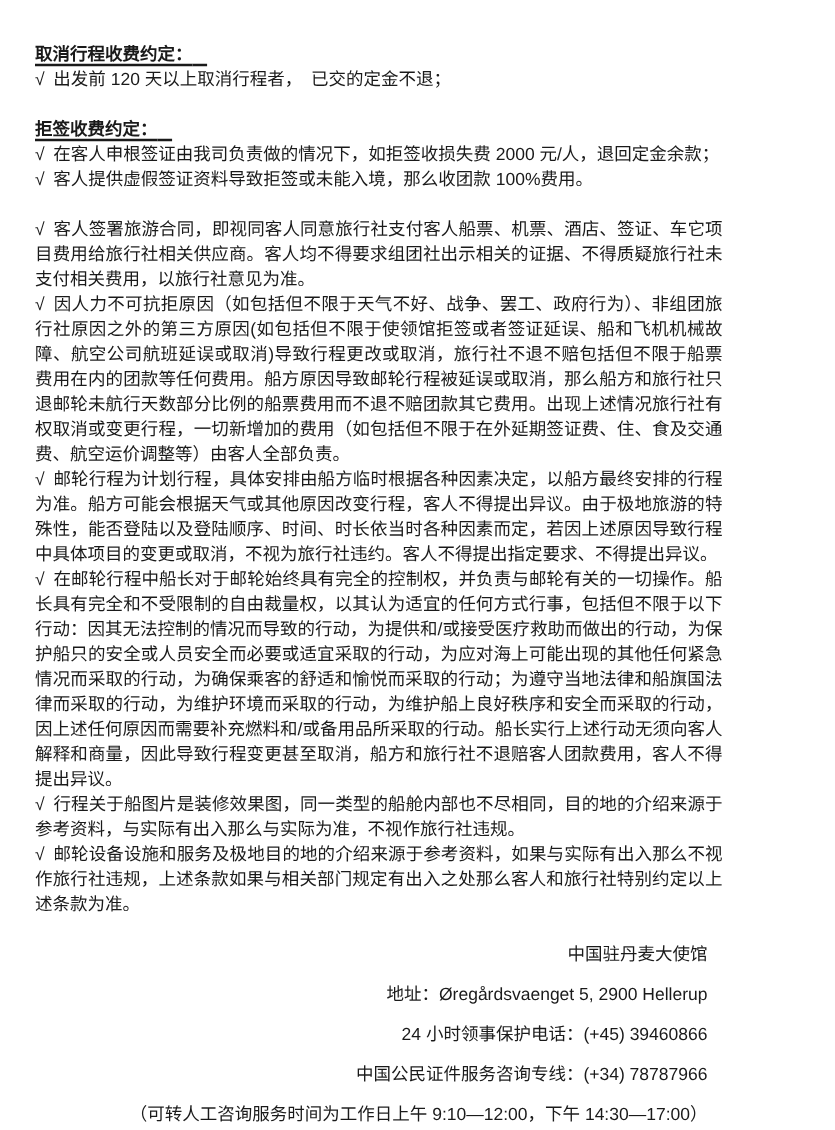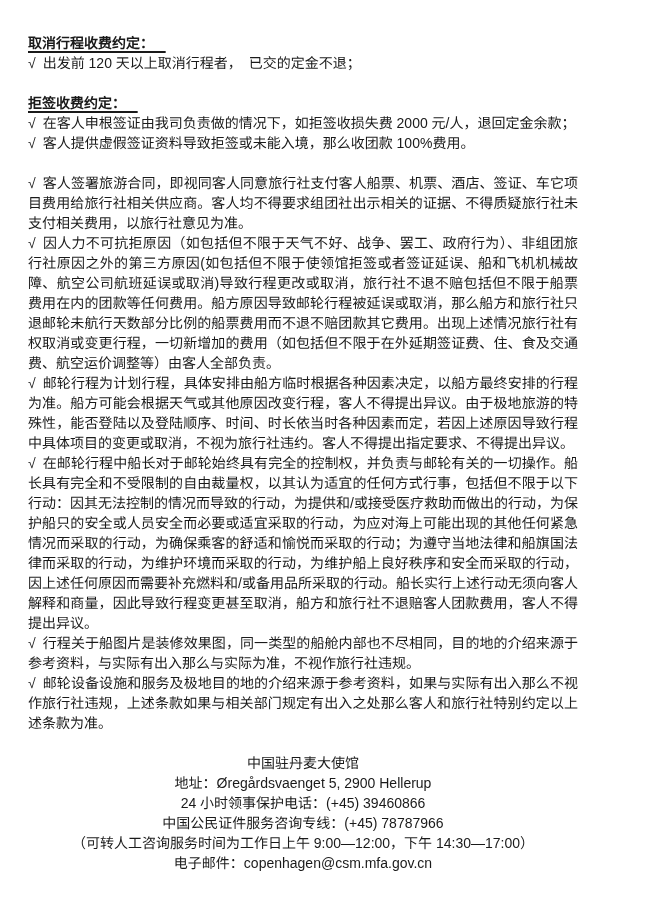--- a/index.html
+++ b/index.html
@@ -30,21 +30,21 @@
   .heading-underline {
     text-decoration: underline;
     text-decoration-thickness: 2px;
     text-underline-offset: 3px;
   }
   .heading-underline::after { content: "\00a0\00a0\00a0"; }
   p.term-line {
     margin: 0;
     text-align: justify;
   }
-  p.info-line { margin: 0; text-align: center; }
+  p.info-line { margin: 12px; text-align: right; }
   .bullet {
     display: inline;
     padding-right: 7px;
   }
 </style>
 </head>
 <body>
 
 <div class="page">
 
@@ -65,18 +65,18 @@
     <p class="term-line"><span class="bullet">√</span><span>邮轮行程为计划行程，具体安排由船方临时根据各种因素决定，以船方最终安排的行程为准。船方可能会根据天气或其他原因改变行程，客人不得提出异议。由于极地旅游的特殊性，能否登陆以及登陆顺序、时间、时长依当时各种因素而定，若因上述原因导致行程中具体项目的变更或取消，不视为旅行社违约。客人不得提出指定要求、不得提出异议。</span></p>
     <p class="term-line"><span class="bullet">√</span><span>在邮轮行程中船长对于邮轮始终具有完全的控制权，并负责与邮轮有关的一切操作。船长具有完全和不受限制的自由裁量权，以其认为适宜的任何方式行事，包括但不限于以下行动：因其无法控制的情况而导致的行动，为提供和/或接受医疗救助而做出的行动，为保护船只的安全或人员安全而必要或适宜采取的行动，为应对海上可能出现的其他任何紧急情况而采取的行动，为确保乘客的舒适和愉悦而采取的行动；为遵守当地法律和船旗国法律而采取的行动，为维护环境而采取的行动，为维护船上良好秩序和安全而采取的行动，因上述任何原因而需要补充燃料和/或备用品所采取的行动。船长实行上述行动无须向客人解释和商量，因此导致行程变更甚至取消，船方和旅行社不退赔客人团款费用，客人不得提出异议。</span></p>
     <p class="term-line"><span class="bullet">√</span><span>行程关于船图片是装修效果图，同一类型的船舱内部也不尽相同，目的地的介绍来源于参考资料，与实际有出入那么与实际为准，不视作旅行社违规。</span></p>
     <p class="term-line"><span class="bullet">√</span><span>邮轮设备设施和服务及极地目的地的介绍来源于参考资料，如果与实际有出入那么不视作旅行社违规，上述条款如果与相关部门规定有出入之处那么客人和旅行社特别约定以上述条款为准。</span></p>
   </section>
 
   <section class="section">
     <p class="info-line">中国驻丹麦大使馆</p>
     <p class="info-line">地址：Øregårdsvaenget 5, 2900 Hellerup</p>
     <p class="info-line">24 小时领事保护电话：(+45) 39460866</p>
-    <p class="info-line">中国公民证件服务咨询专线：(+45) 78787966</p>
-    <p class="info-line">（可转人工咨询服务时间为工作日上午 9:00—12:00，下午 14:30—17:00）</p>
+    <p class="info-line">中国公民证件服务咨询专线：(+34) 78787966</p>
+    <p class="info-line">（可转人工咨询服务时间为工作日上午 9:10—12:00，下午 14:30—17:00）</p>
     <p class="info-line">电子邮件：copenhagen@csm.mfa.gov.cn</p>
   </section>
 
 </div>
 
 </body></html>

